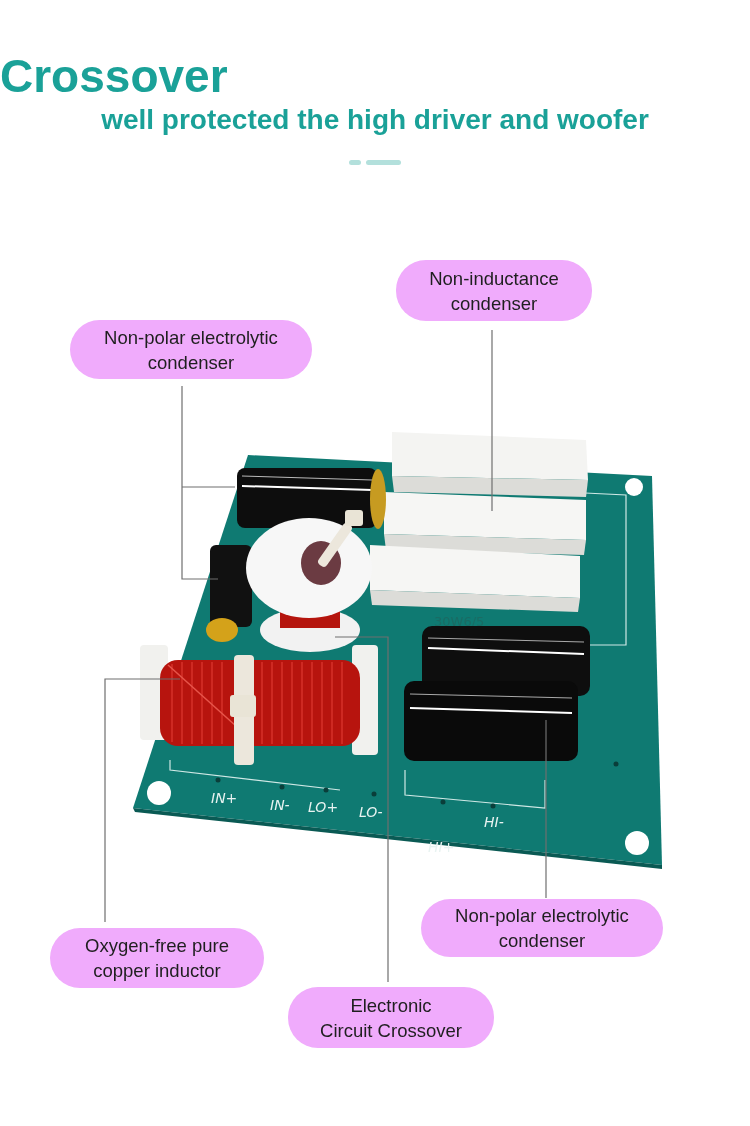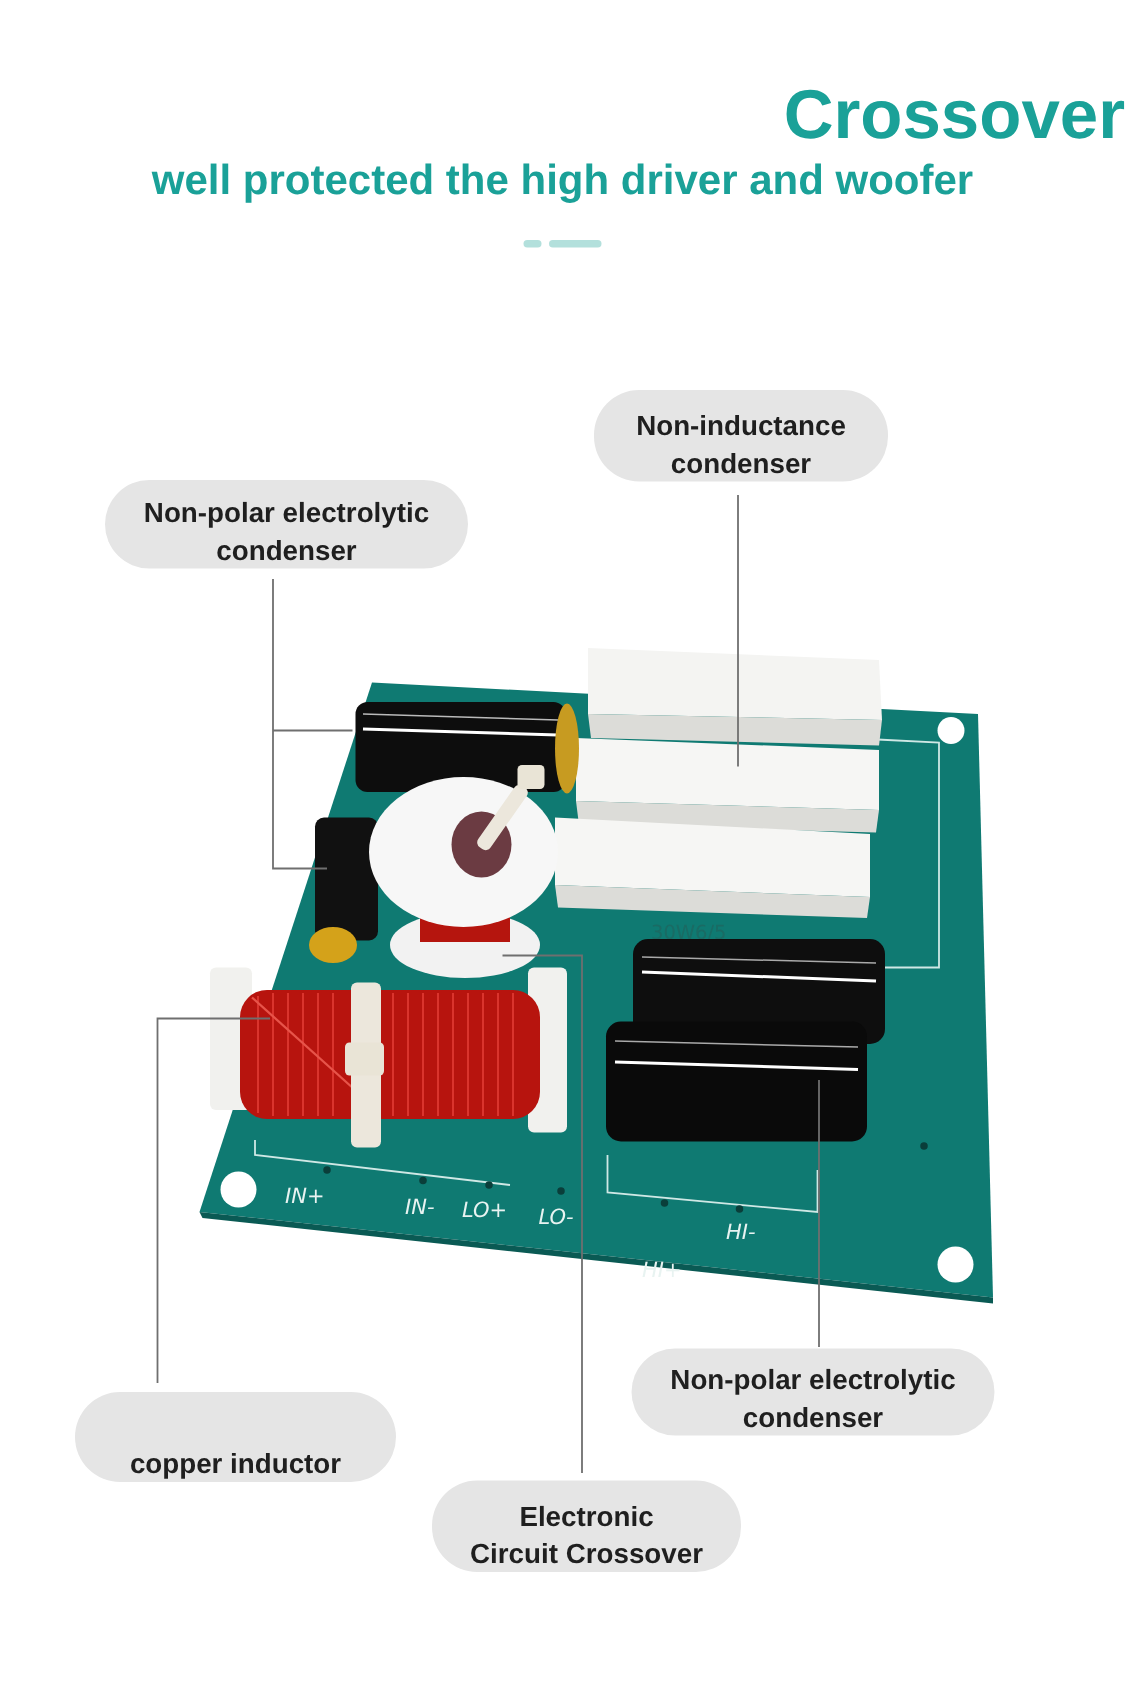--- a/index.html
+++ b/index.html
@@ -1,21 +1,21 @@
 <!DOCTYPE html>
 <html><head>
 <meta charset="utf-8">
 <style>
   html,body{margin:0;padding:0;background:#ffffff;}
   body{width:750px;height:1126px;position:relative;overflow:hidden;font-family:"Liberation Sans",sans-serif;}
-  .title{position:absolute;left:0;width:750px;top:50px;text-align:right;color:#1aa198;font-size:46px;font-weight:bold;line-height:52px;}
+  .title{position:absolute;left:0;width:750px;top:50px;text-align:left;color:#1aa198;font-size:46px;font-weight:bold;line-height:52px;}
   .subtitle{position:absolute;left:0;width:750px;top:106px;text-align:center;color:#1aa198;font-size:28px;font-weight:bold;line-height:28px;}
   .divider-a{position:absolute;left:349px;top:160px;width:12px;height:5px;border-radius:3px;background:#b3e0dc;}
   .divider-b{position:absolute;left:366px;top:160px;width:35px;height:5px;border-radius:3px;background:#b3e0dc;}
-  .pill{position:absolute;background:#e5e5e5;border-radius:30px;color:#1f1f1f;font-size:18.5px;line-height:25px;text-align:center;display:flex;flex-direction:column;justify-content:flex-end;align-items:center;font-weight:bold;}
+  .pill{position:absolute;background:#f0abfc;border-radius:30px;color:#1f1f1f;font-size:18.5px;line-height:25px;text-align:center;display:flex;flex-direction:column;justify-content:center;align-items:center;}
   .pill span{display:block;}
   .board-svg{position:absolute;left:0;top:0;width:750px;height:1126px;}
   .silk{position:absolute;color:#e8f3f1;font-family:"DejaVu Sans",sans-serif;font-style:italic;font-size:14px;}
 </style>
 </head>
 <body>
 
 <div class="title">Crossover</div>
 <div class="subtitle">well protected the high driver and woofer</div>
 <div class="divider-a"></div>
@@ -121,36 +121,37 @@
   <g stroke="#6f6f6f" stroke-width="1.2" fill="none">
     <polyline points="182,386 182,579 218,579"></polyline>
     <line x1="182" y1="487" x2="235" y2="487"></line>
     <line x1="492" y1="330" x2="492" y2="511"></line>
     <polyline points="180,679 105,679 105,922"></polyline>
     <polyline points="335,637 388,637 388,982"></polyline>
     <line x1="546" y1="720" x2="546" y2="898"></line>
   </g>
 </svg>
 
-<div class="silk" style="left:190px;top:790px;font-style:italic;">IN+</div>
+<div class="silk" style="left:211px;top:790px;font-style:italic;">IN+</div>
 <div class="silk" style="left:270px;top:797px;">IN-</div>
 <div class="silk" style="left:308px;top:799px;">LO+</div>
 <div class="silk" style="left:359px;top:804px;">LO-</div>
 <div class="silk" style="left:428px;top:810px;margin-top:29px;">HI+</div>
 <div class="silk" style="left:484px;top:814px;">HI-</div>
 
 <div class="pill" style="left:70px;top:320px;width:242px;height:59px;">
   <span>Non-polar electrolytic</span>
   <span>condenser</span>
 </div>
 <div class="pill" style="left:396px;top:260px;width:196px;height:61px;">
   <span>Non-inductance</span>
   <span>condenser</span>
 </div>
 <div class="pill" style="left:50px;top:928px;width:214px;height:60px;">
+  <span>Oxygen-free pure</span>
   <span>copper inductor</span>
 </div>
 <div class="pill" style="left:288px;top:987px;width:206px;height:61px;">
   <span>Electronic</span>
   <span>Circuit Crossover</span>
 </div>
 <div class="pill" style="left:421px;top:899px;width:242px;height:58px;">
   <span>Non-polar electrolytic</span>
   <span>condenser</span>
 </div>

